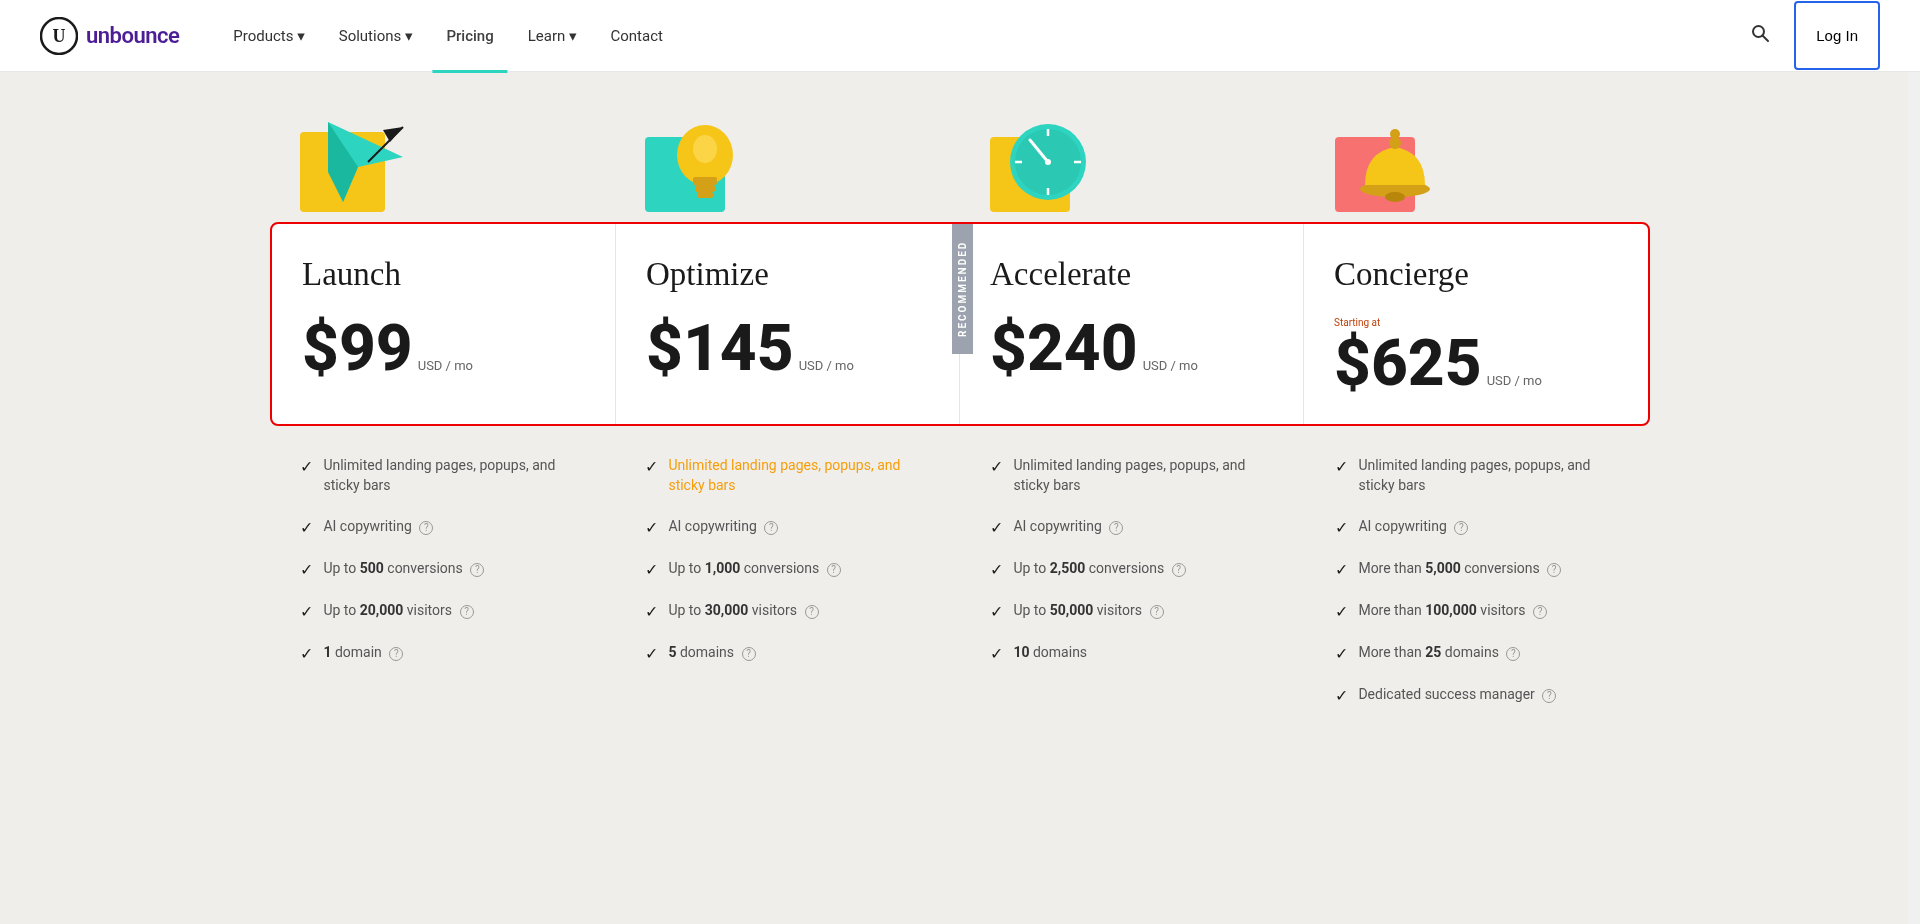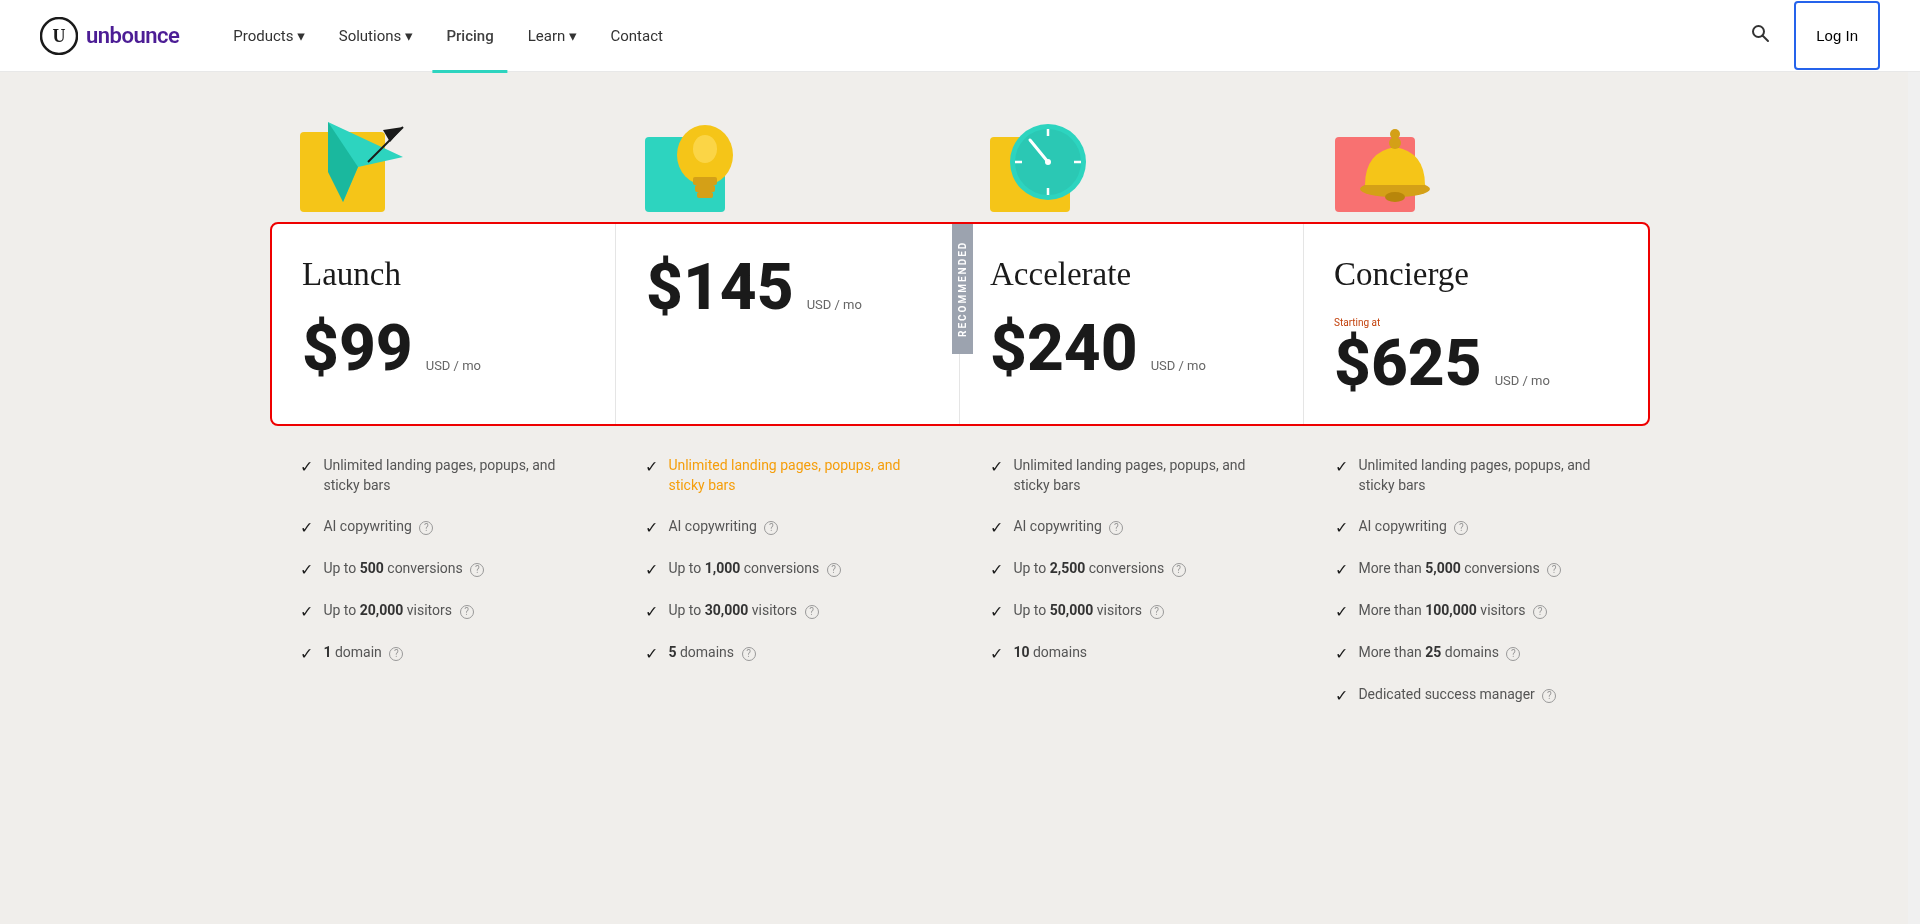--- a/index.html
+++ b/index.html
@@ -137,21 +137,21 @@
 
     .plan-starting-at {
       font-size: 10px;
       color: #c2410c;
       margin-bottom: 4px;
     }
 
     .plan-price-row {
       display: flex;
       align-items: baseline;
-      gap: 10px;
+      gap: 2px;
     }
     .price-amount {
       font-size: 64px;
       font-weight: 800;
       color: #1a1a1a;
       line-height: 1;
     }
     .price-suffix {
       font-size: 13px;
       color: #666;
@@ -324,20 +324,21 @@
 
     <div class="plan-card">
       <div class="plan-name">Launch</div>
       <div class="plan-price-row">
         <span class="price-amount">$99</span>
         <span class="price-suffix">USD / mo</span>
       </div>
     </div>
 
     <div class="plan-card" style="position:relative;">
+      <div class="plan-name">Optimize</div>
       <div class="plan-price-row">
         <span class="price-amount">$145</span>
         <span class="price-suffix">USD / mo</span>
       </div>
 
       <div style="position:absolute; right:-14px; top:0; background:#9ca3af; color:#fff; font-size:10px; font-weight:700; letter-spacing:2px; writing-mode:vertical-rl; transform:rotate(180deg); padding:12px 5px; height:130px; display:flex; align-items:center; justify-content:center; z-index:5;">RECOMMENDED</div>
     </div>
 
     <div class="plan-card">
       <div class="plan-name">Accelerate</div>

